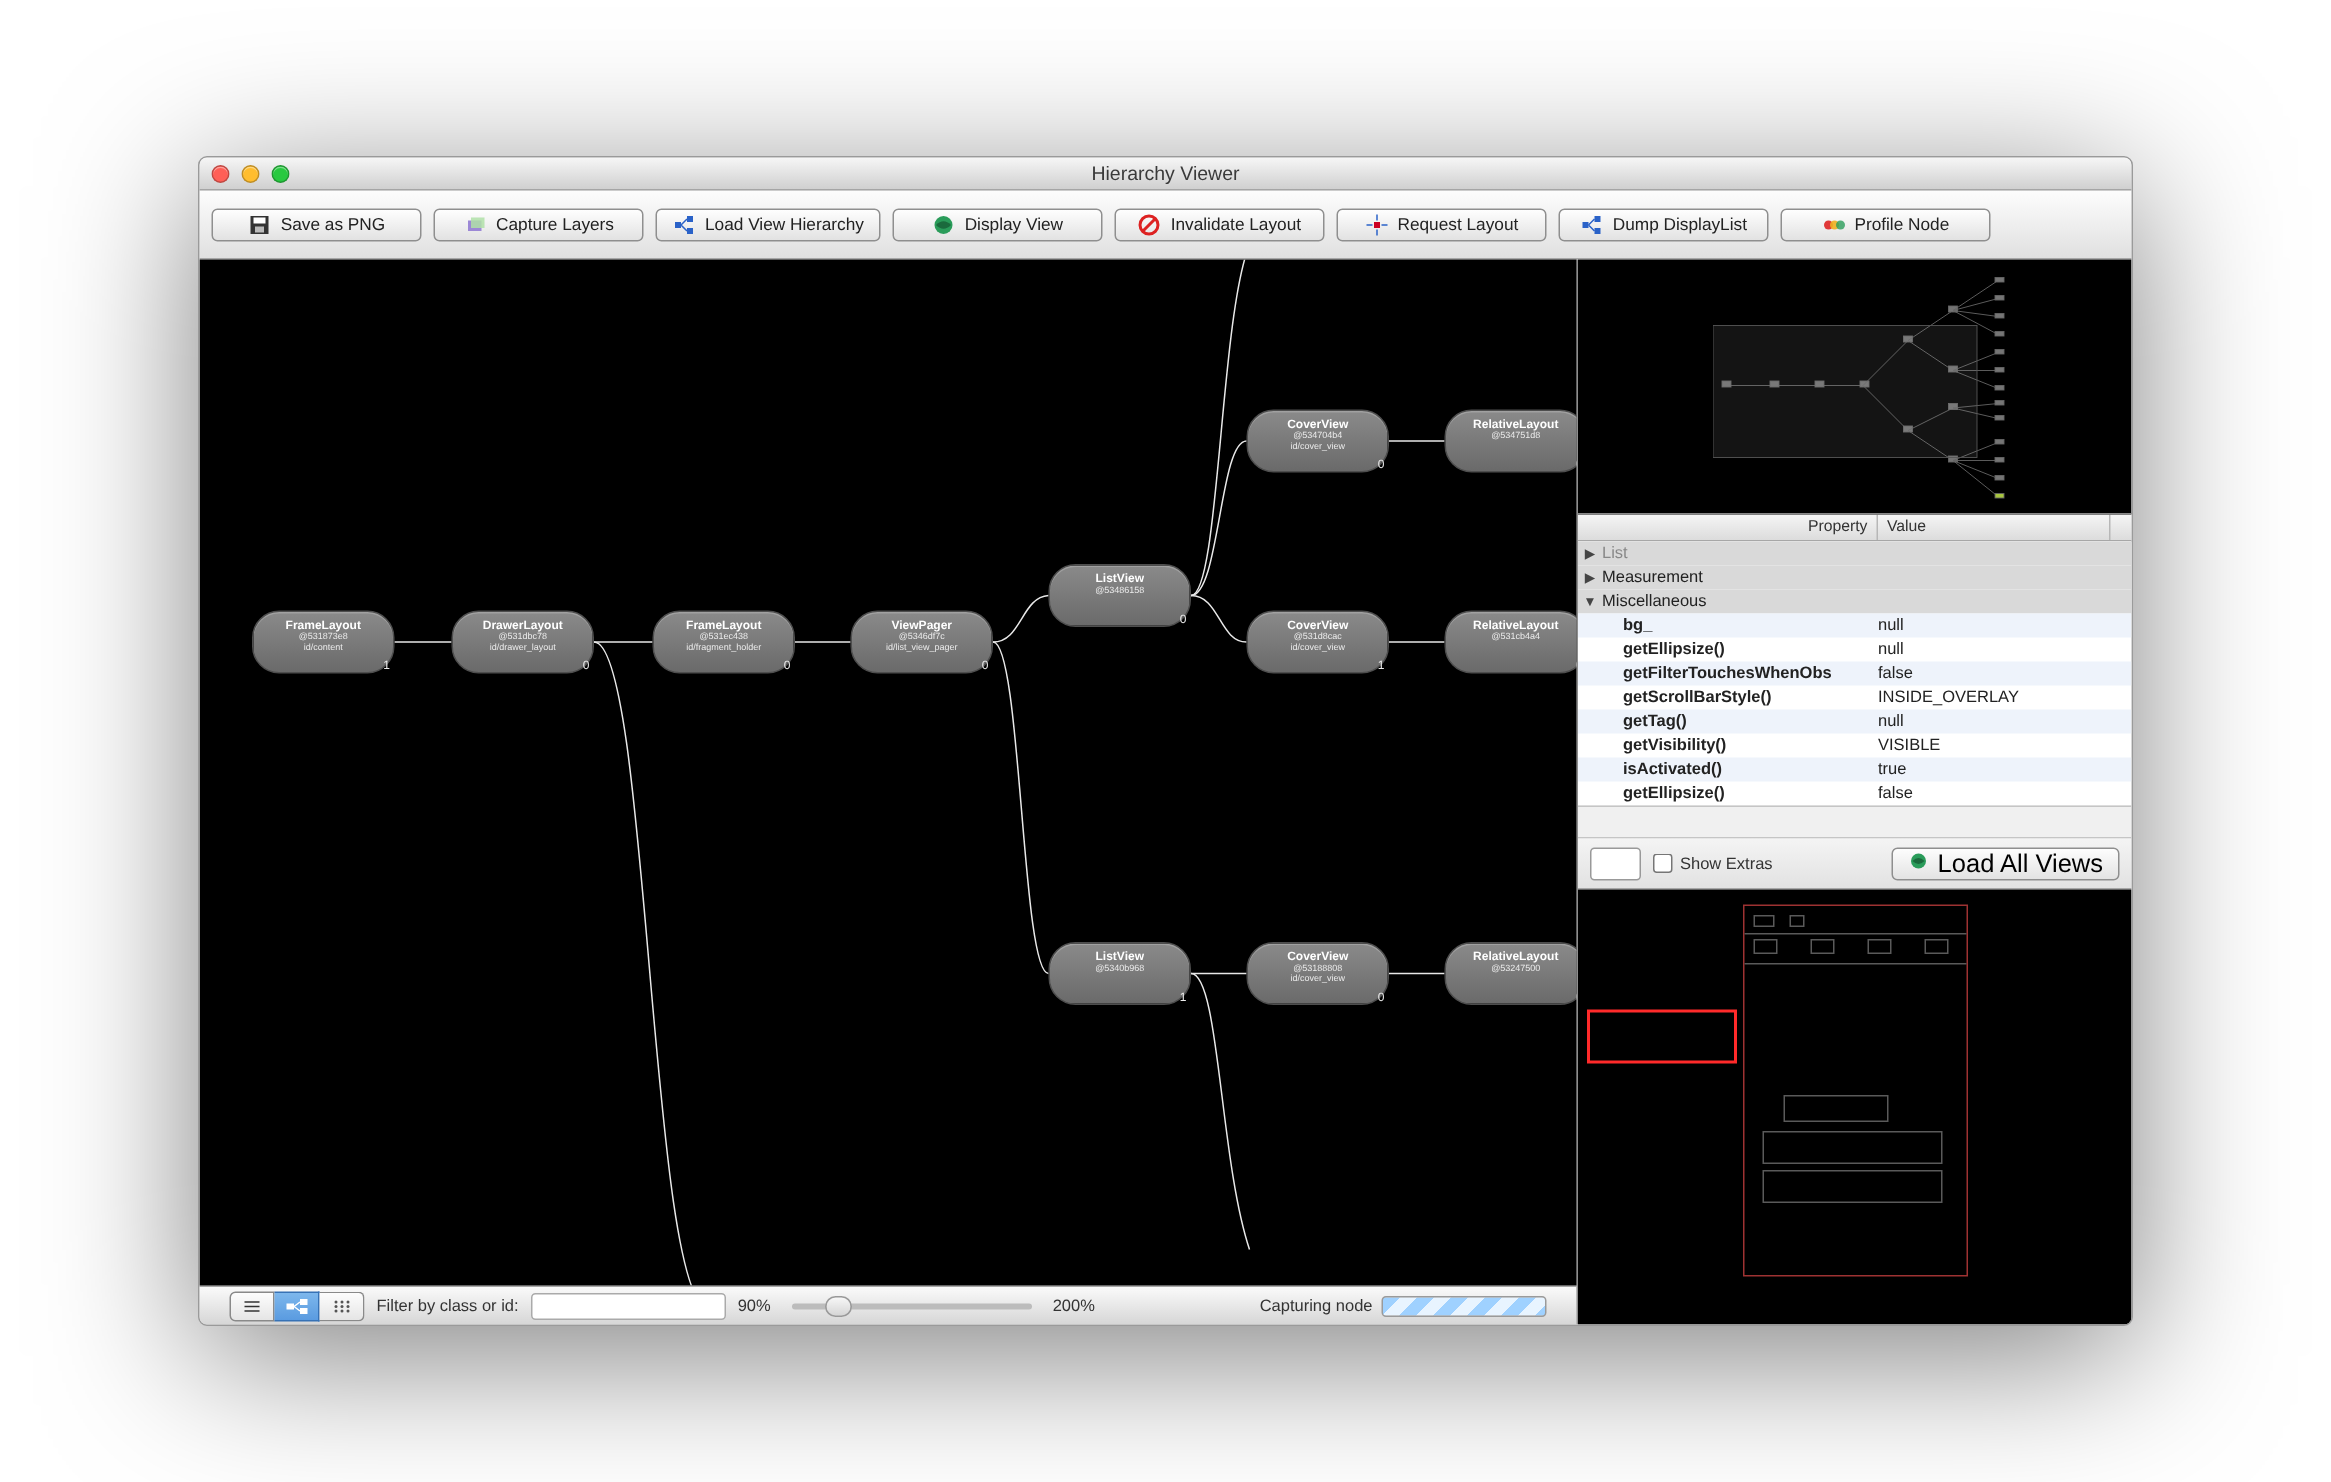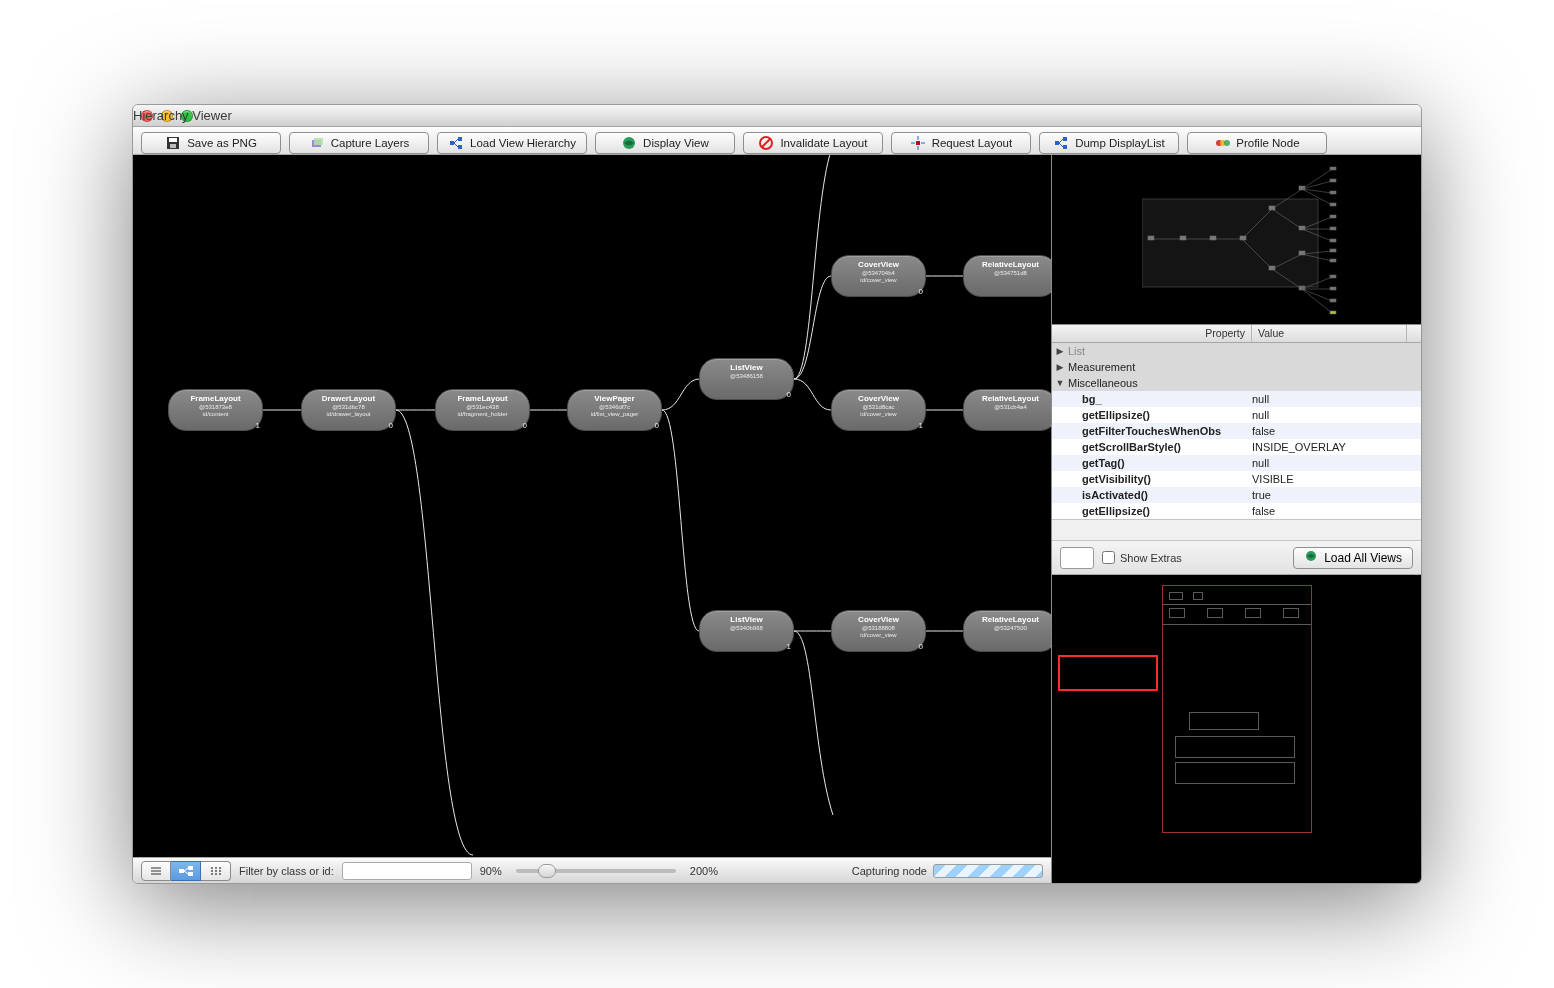--- a/index.html
+++ b/index.html
@@ -39,28 +39,28 @@
   gap: 8px;
   margin-left: 8px;
 }
 .traffic span {
   width: 12px; height: 12px; border-radius: 50%;
   border: 0.5px solid rgba(0,0,0,0.25);
   box-shadow: inset 0 1px 0 rgba(255,255,255,0.4);
 }
 .tc-close{background:#ff5f57;} .tc-min{background:#ffbd2e;} .tc-max{background:#28c940;}
 .title {
-  position: absolute; left:0; right:0; 
+  position: absolute; left:0; right:0; text-align:center;
   font-size: 13px; color:#3a3a3a;
 }
 .toolbar {
-  height: 28px;
+  height: 46px;
   background: linear-gradient(#fdfdfd,#e0e0e0);
   border-bottom: 1px solid #a7a7a7;
-  display: flex; align-items:flex-end; gap:8px; padding: 0 8px;
+  display: flex; align-items:center; gap:8px; padding: 0 8px;
 }
 .tbtn {
   height: 22px;
   background: linear-gradient(#fefefe,#e2e2e2);
   border: 1px solid #8f8f8f;
   border-radius: 4px;
   display:flex; align-items:center; justify-content:center;
   gap:6px; padding: 0 10px;
   font-size: 11.5px; color:#222;
   min-width: 140px;
@@ -90,21 +90,21 @@
 }
 .node .nm{font-size:8px;font-weight:bold;display:block;}
 .node .ad{font-size:6px;opacity:0.85;display:block;margin-top:1px;}
 .node .idv{font-size:6px;opacity:0.85;display:block;margin-top:1px;}
 .node .cnt{
   position:absolute; right:2px; bottom:0; color:#eee; font-size:8px;
 }
 .statusbar{
   height:26px; background:linear-gradient(#fafafa,#d6d6d6);
   border-top:1px solid #a7a7a7;
-  display:flex; align-items:center; gap:8px; padding:0 8px;
+  display:flex; align-items:center; gap:8px; padding:0 20px;
 }
 .seg{display:flex;}
 .segbtn{
   width:30px;height:20px;border:1px solid #8a8a8a;
   background:linear-gradient(#fdfdfd,#e5e5e5);
   display:flex;align-items:center;justify-content:center;
 }
 .segbtn:first-child{border-radius:4px 0 0 4px;}
 .segbtn:last-child{border-radius:0 4px 4px 0;border-left:none;}
 .segbtn.middle{border-left:none;}
@@ -161,21 +161,21 @@
   height:34px;display:flex;align-items:center;gap:8px;padding:0 8px;
   background:linear-gradient(#f4f4f4,#e2e2e2);border-bottom:1px solid #a7a7a7;
 }
 .swatch{
   width:34px;height:22px;border:1px solid #999;border-radius:3px;background:#fff;
 }
 .chk{display:flex;align-items:center;gap:5px;font-size:11px;color:#333;}
 .chk input{width:13px;height:13px;}
 .loadall{
   margin-left:auto;height:22px;border:1px solid #8f8f8f;border-radius:4px;
-  background:linear-gradient(#fdfdfd,#e3e3e3);padding:0 10px;display:flex;align-items:center;gap:6px;font-size:12px;
+  background:linear-gradient(#fdfdfd,#e3e3e3);padding:0 10px;display:flex;align-items:center;gap:6px;font-size:17px;
 }
 .preview{
   flex:1;background:#000;position:relative;
 }
 .preview .dev{
   position:absolute;left:110px;top:10px;width:150px;height:248px;border:1px solid #9e3232;
 }
 .preview .sel{
   position:absolute;left:6px;top:80px;width:100px;height:36px;border:2px solid #ff2a2a;
 }

